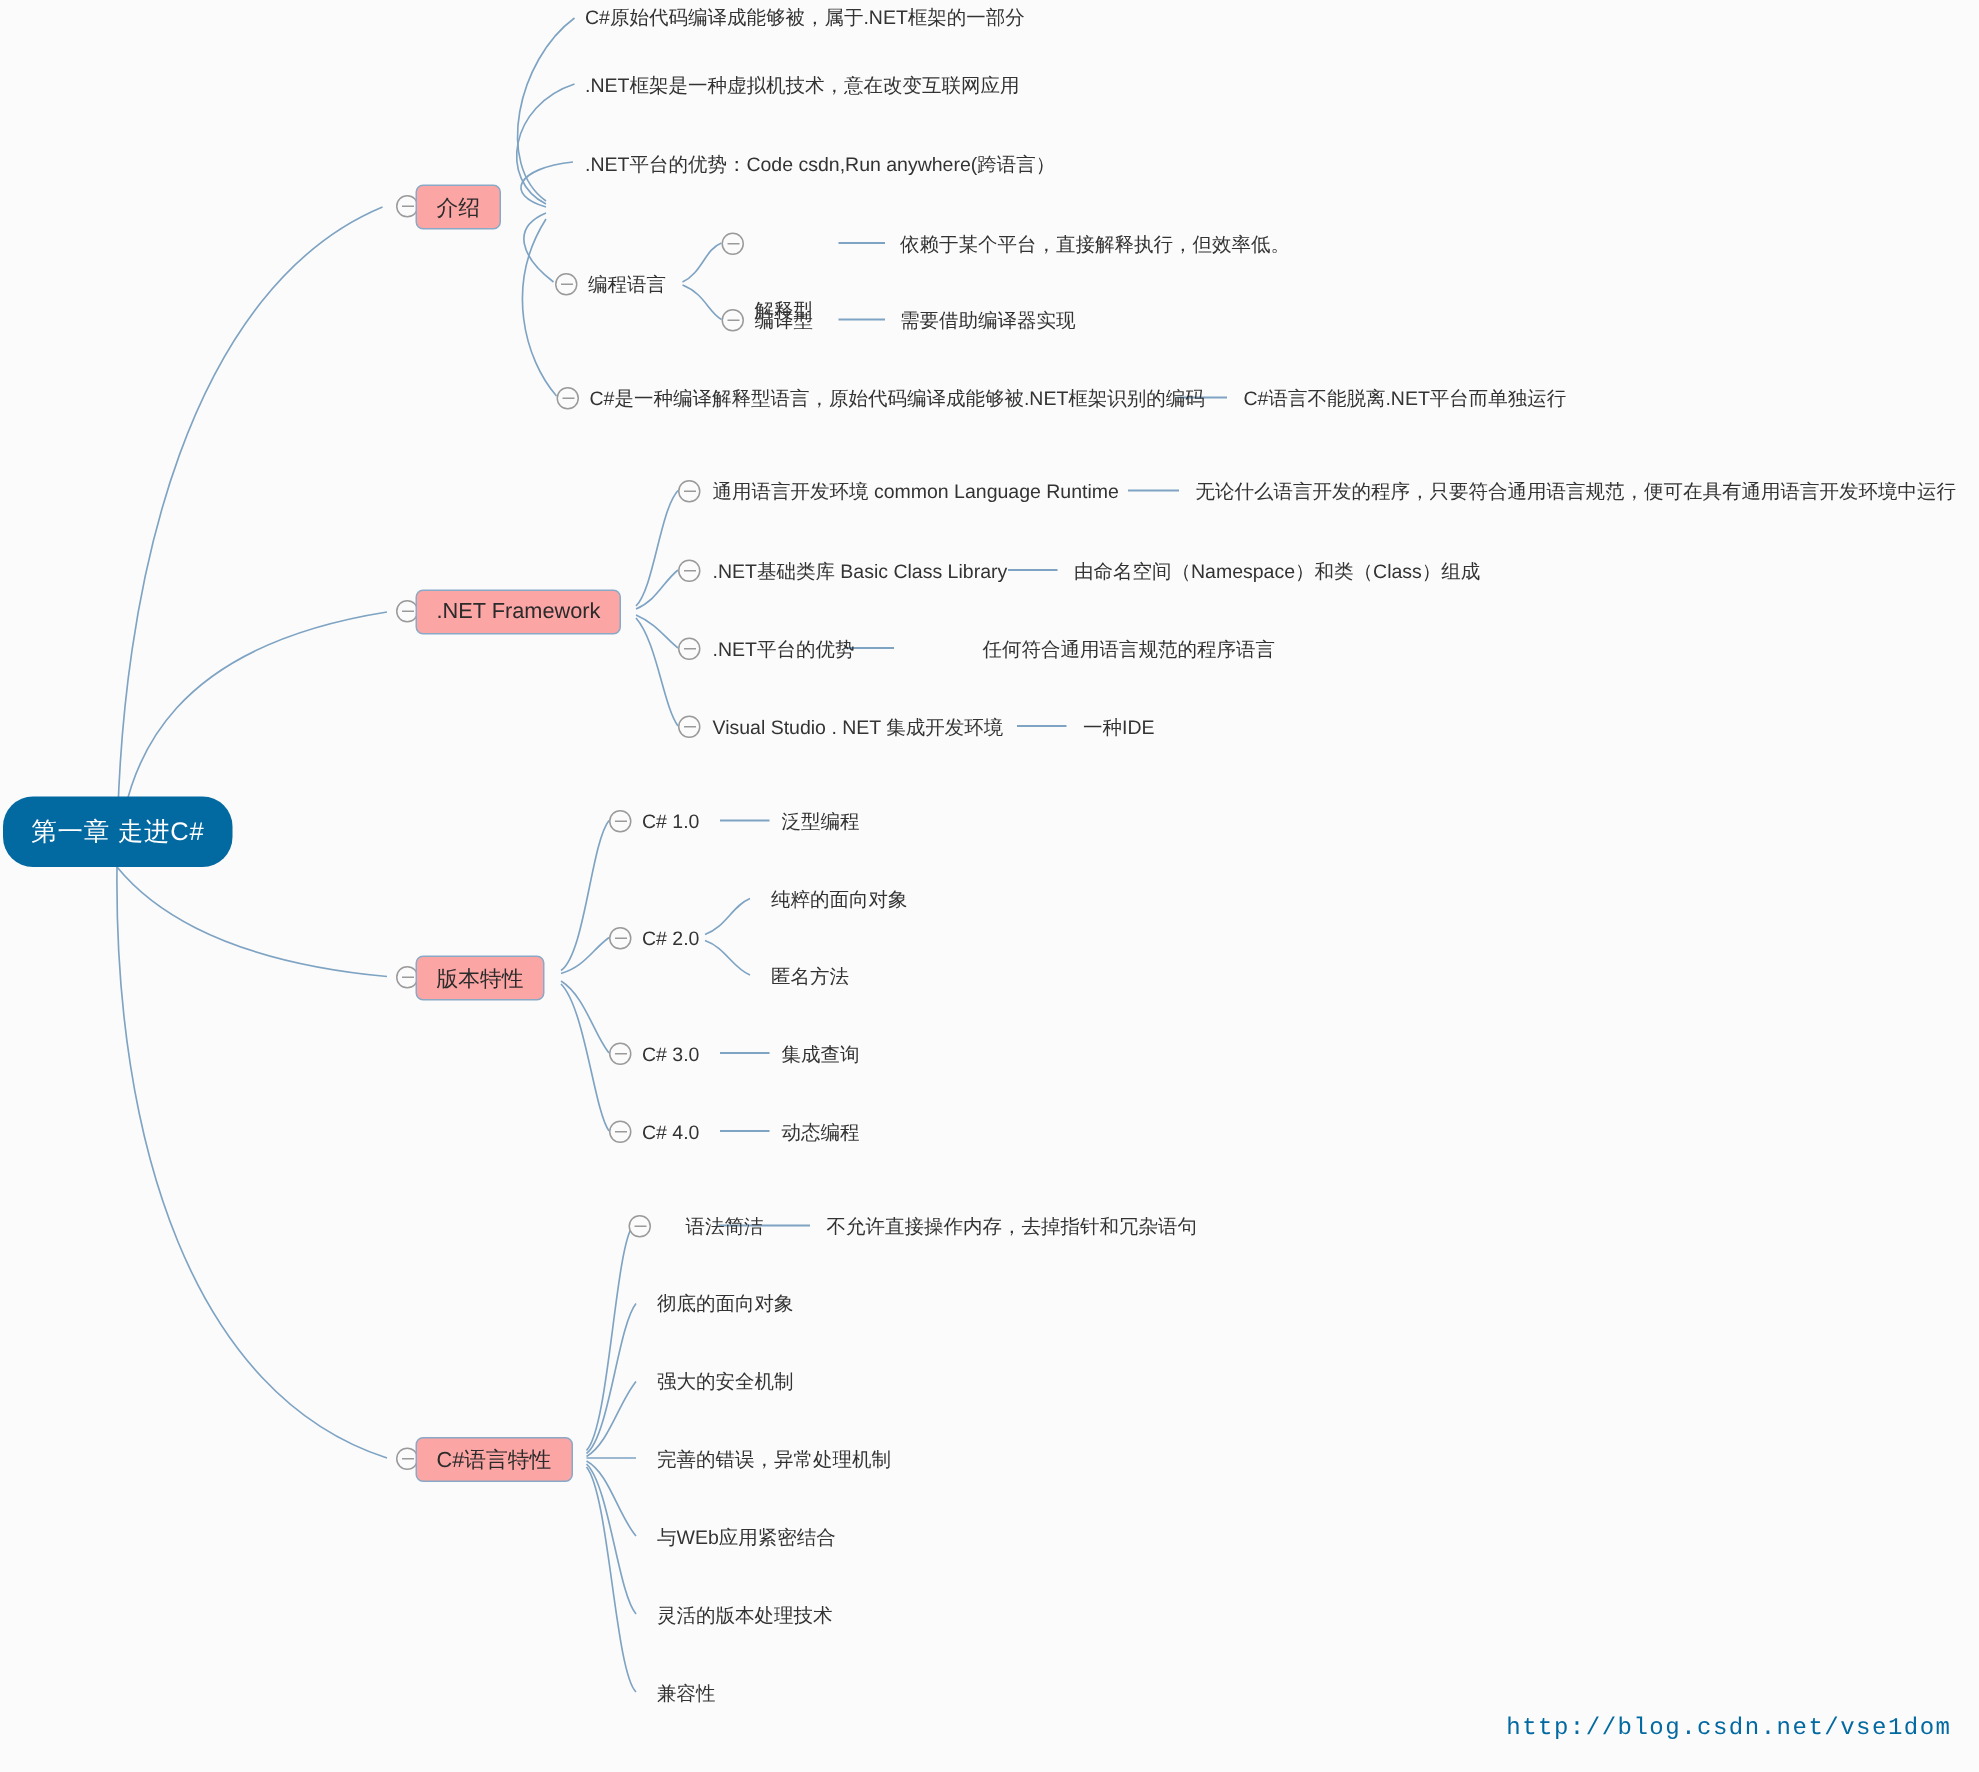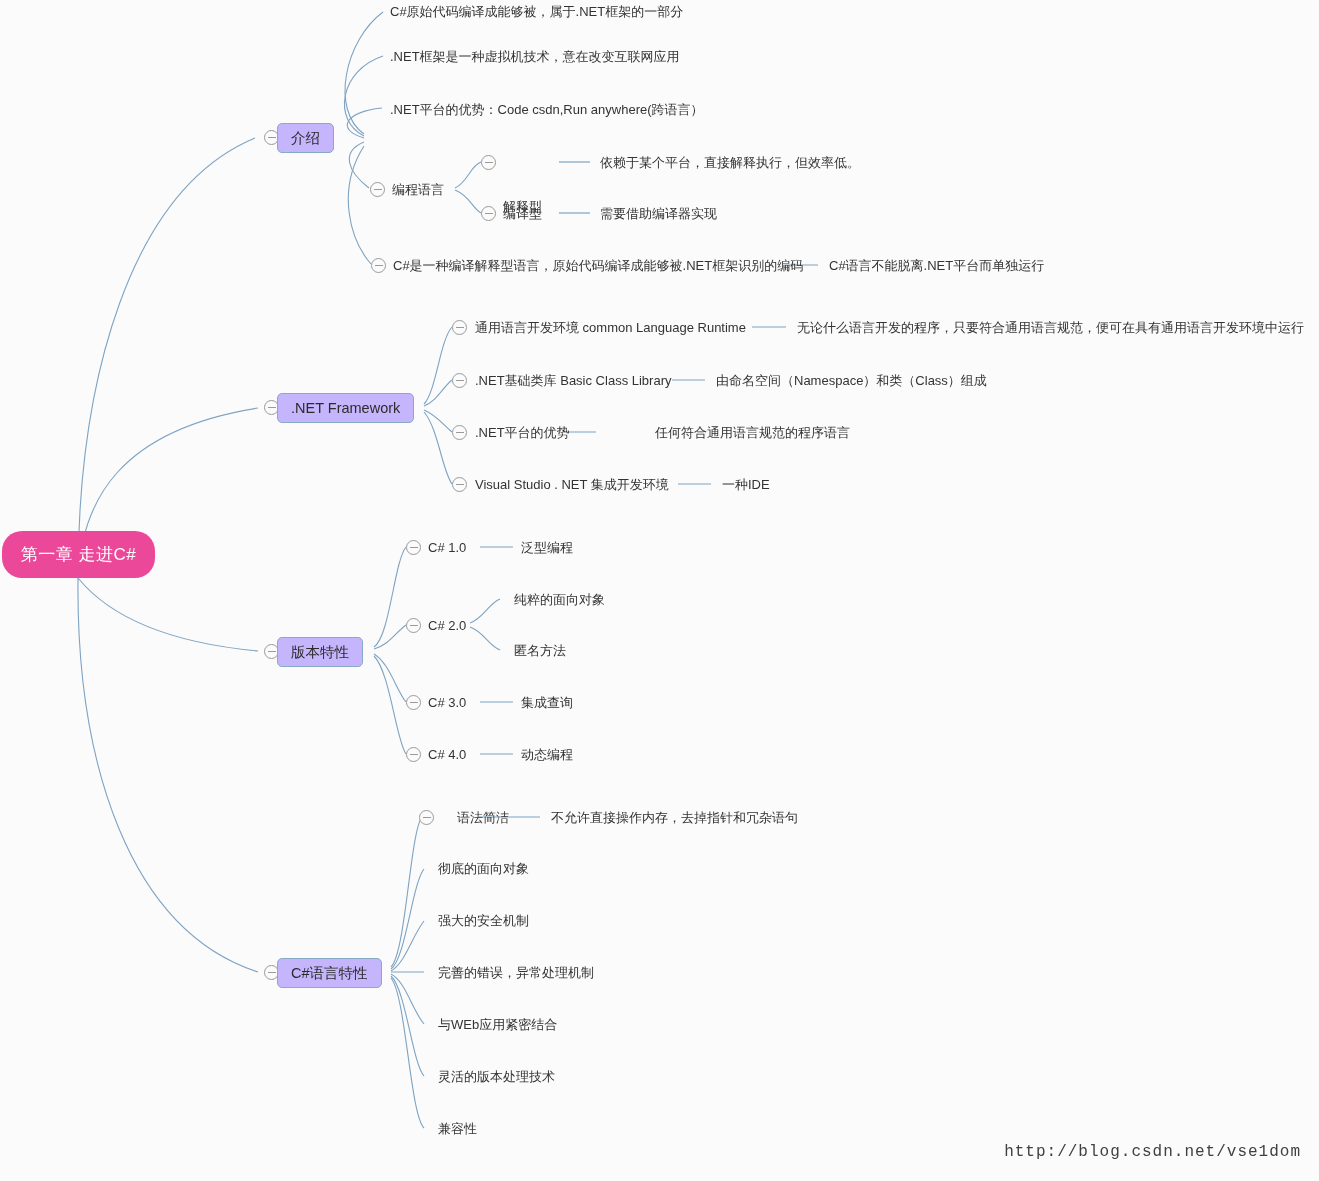--- a/index.html
+++ b/index.html
@@ -31,38 +31,38 @@
     pointer-events: none;
   }
 
   
   .root-node {
     position: absolute;
     left: 2px;
     top: 531px;
     width: 153px;
     height: 47px;
-    background: #ec4899;
+    background: #0369a1;
     border-radius: 20px;
     box-sizing: border-box;
     display: flex;
     align-items: center;
     justify-content: center;
   }
   .root-node .label {
     color: #ffffff;
     font-size: 17px;
     letter-spacing: .5px;
     white-space: nowrap;
   }
 
   
   .box-node {
     position: absolute;
-    background: #c4b5fd;
+    background: #fca5a5;
     border: 1px solid #8aa9c6;
     border-radius: 5px;
     box-sizing: border-box;
     height: 30px;
     display: flex;
     align-items: center;
     justify-content: center;
     padding: 0 13px;
   }
   .box-node .label {
@@ -98,21 +98,21 @@
     width: 8px;
     height: 1px;
     background: #9a9a9a;
   }
 
   
   .watermark {
     position: absolute;
     right: 18px;
     bottom: 20px;
-    color: #404040;
+    color: #0369a1;
     font-family: "Liberation Mono", "DejaVu Sans Mono", monospace;
     font-size: 16px;
     letter-spacing: 1px;
     user-select: none;
   }
 </style>
 </head>
 <body>
 
 <div id="canvas">

